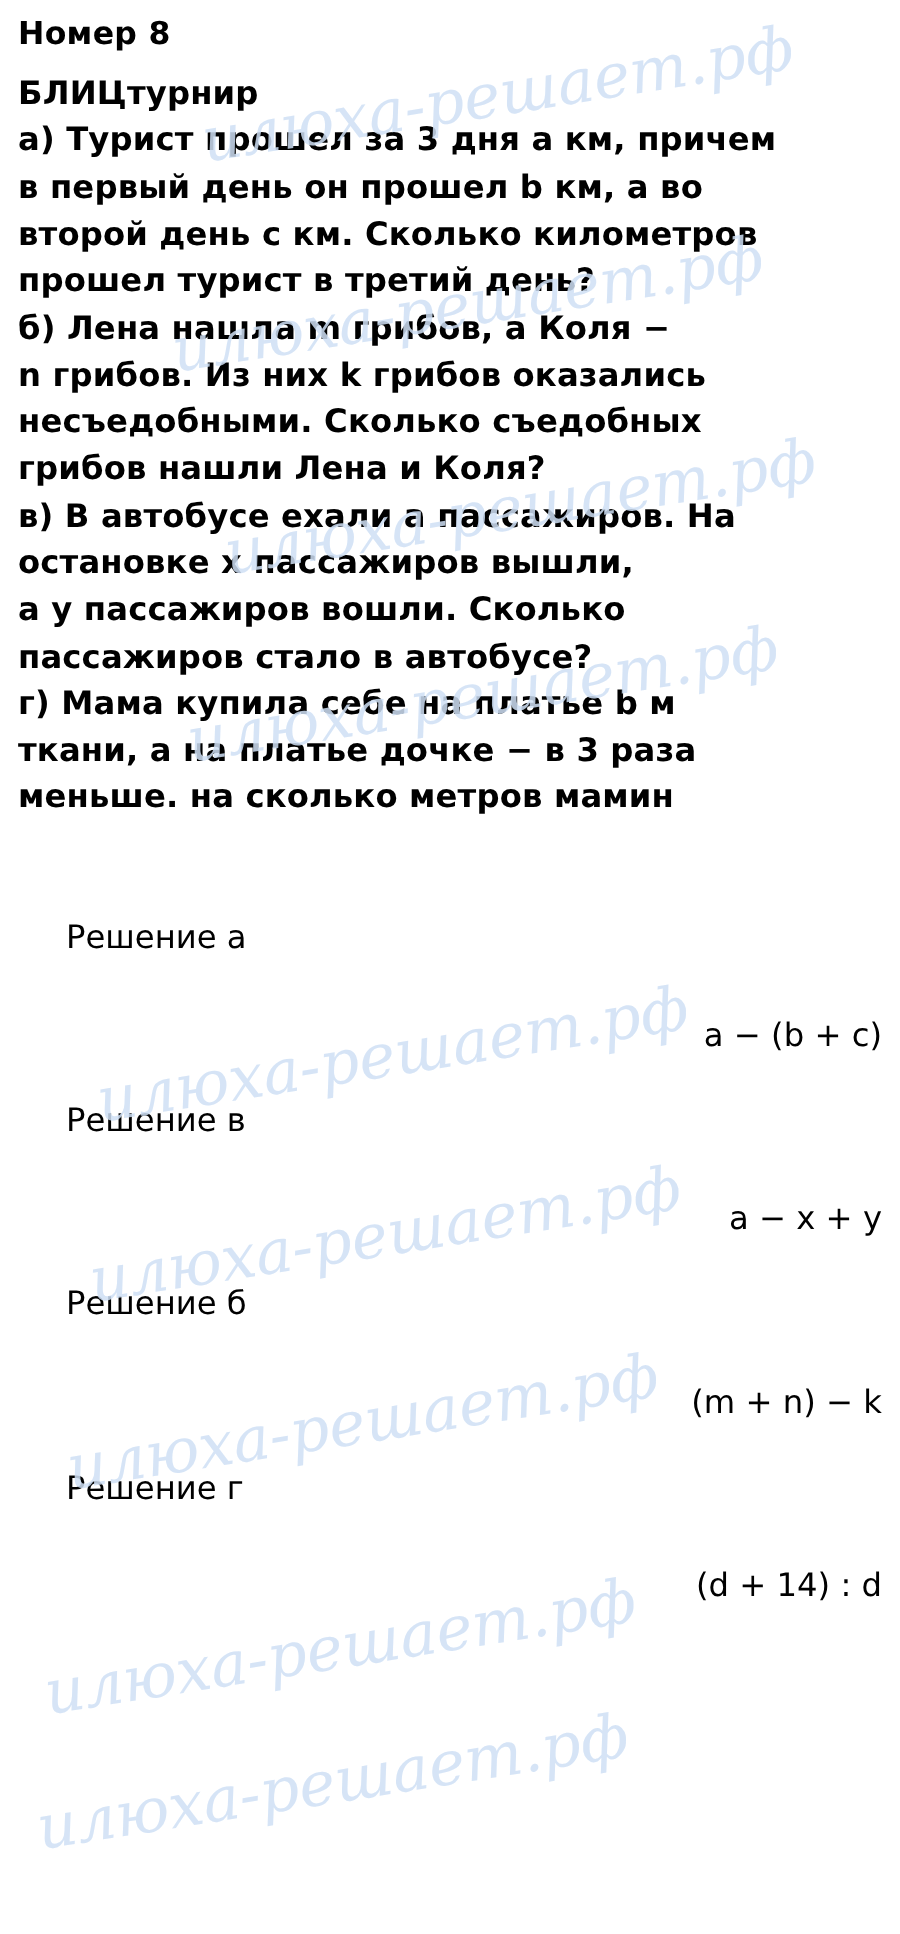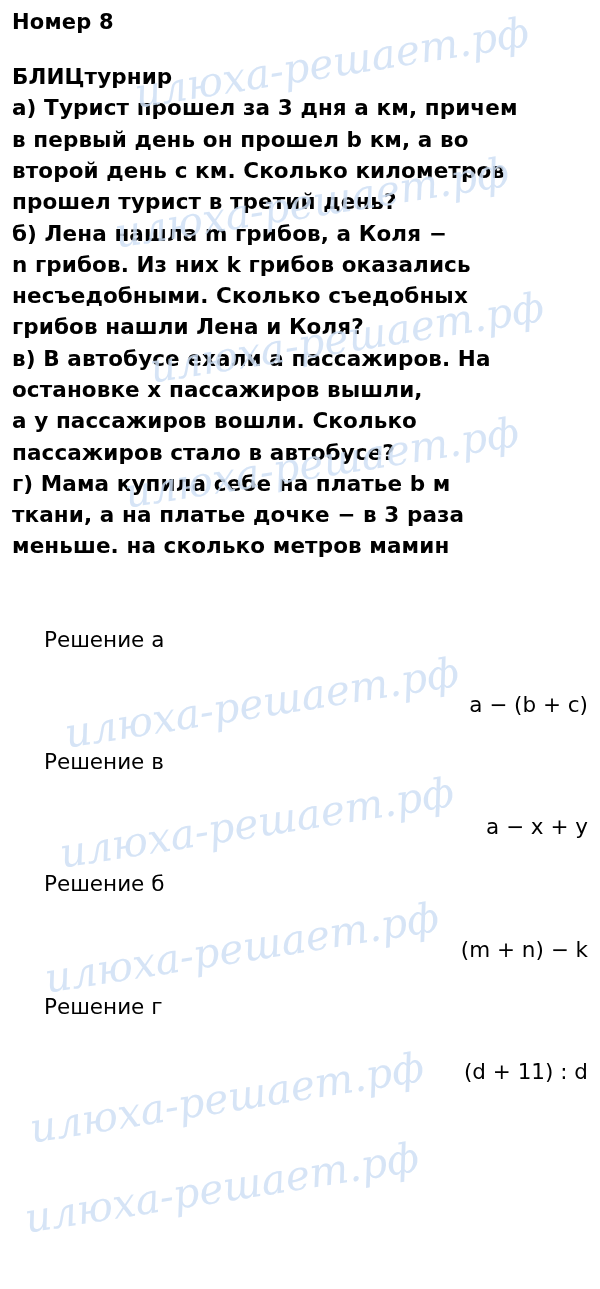--- a/index.html
+++ b/index.html
@@ -19,21 +19,21 @@
     position: relative;
     width: 600px;
     height: 1289px;
     box-sizing: border-box;
     padding: 10px 12px 0 12px;
   }
   .title {
     font-size: 21px;
     font-weight: bold;
     line-height: 1.2;
-    margin: 0 0 26px 0;
+    margin: 0 0 12px 0;
     letter-spacing: 0.2px;
   }
   .body-text {
     font-size: 21.5px;
     line-height: 1.455;
     white-space: pre-wrap;
     margin: 0;
     letter-spacing: 0.1px;
     font-weight: bold;
   }
@@ -127,18 +127,18 @@
     <div class="sol-block">
       <div class="sol-heading">Решение б</div>
       <div class="sol-expr">(m + n) − k</div>
     </div>
 
     <div class="sol-block">
       <div class="sol-heading">Решение г</div>
     </div>
 
     <div class="sol-block">
-      <div class="sol-expr">(d + 11) : d</div>
+      <div class="sol-expr">(d + 14) : d</div>
     </div>
 
   </div>
 
 </div>
 
 </body></html>

